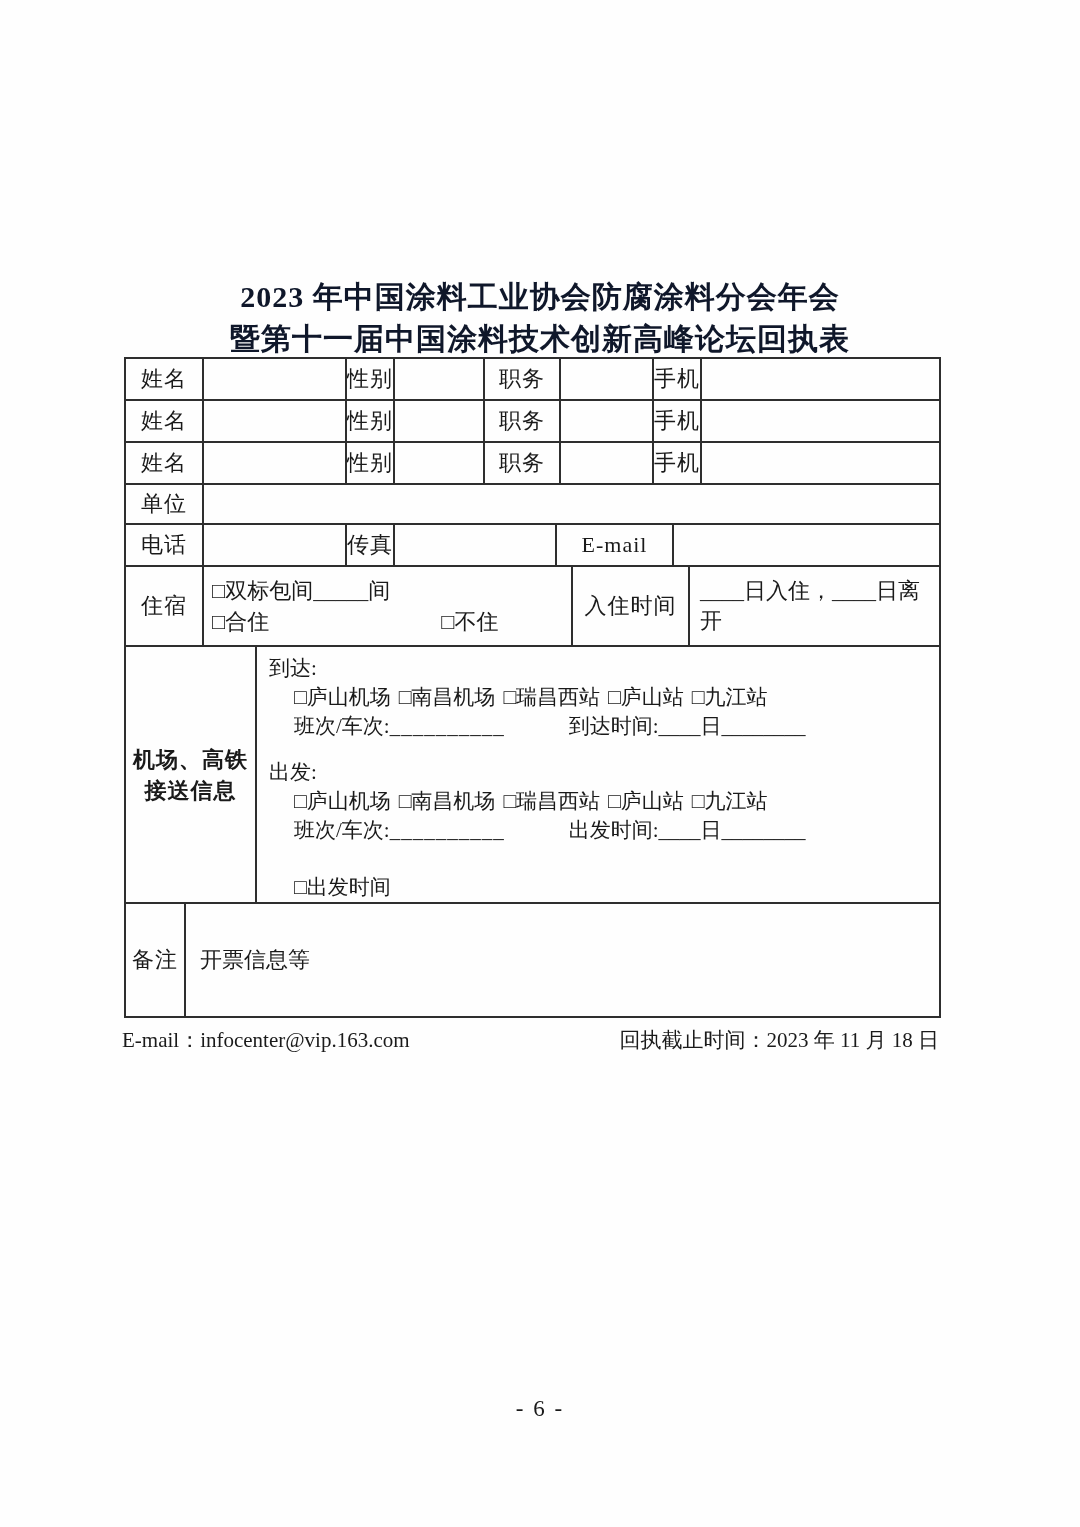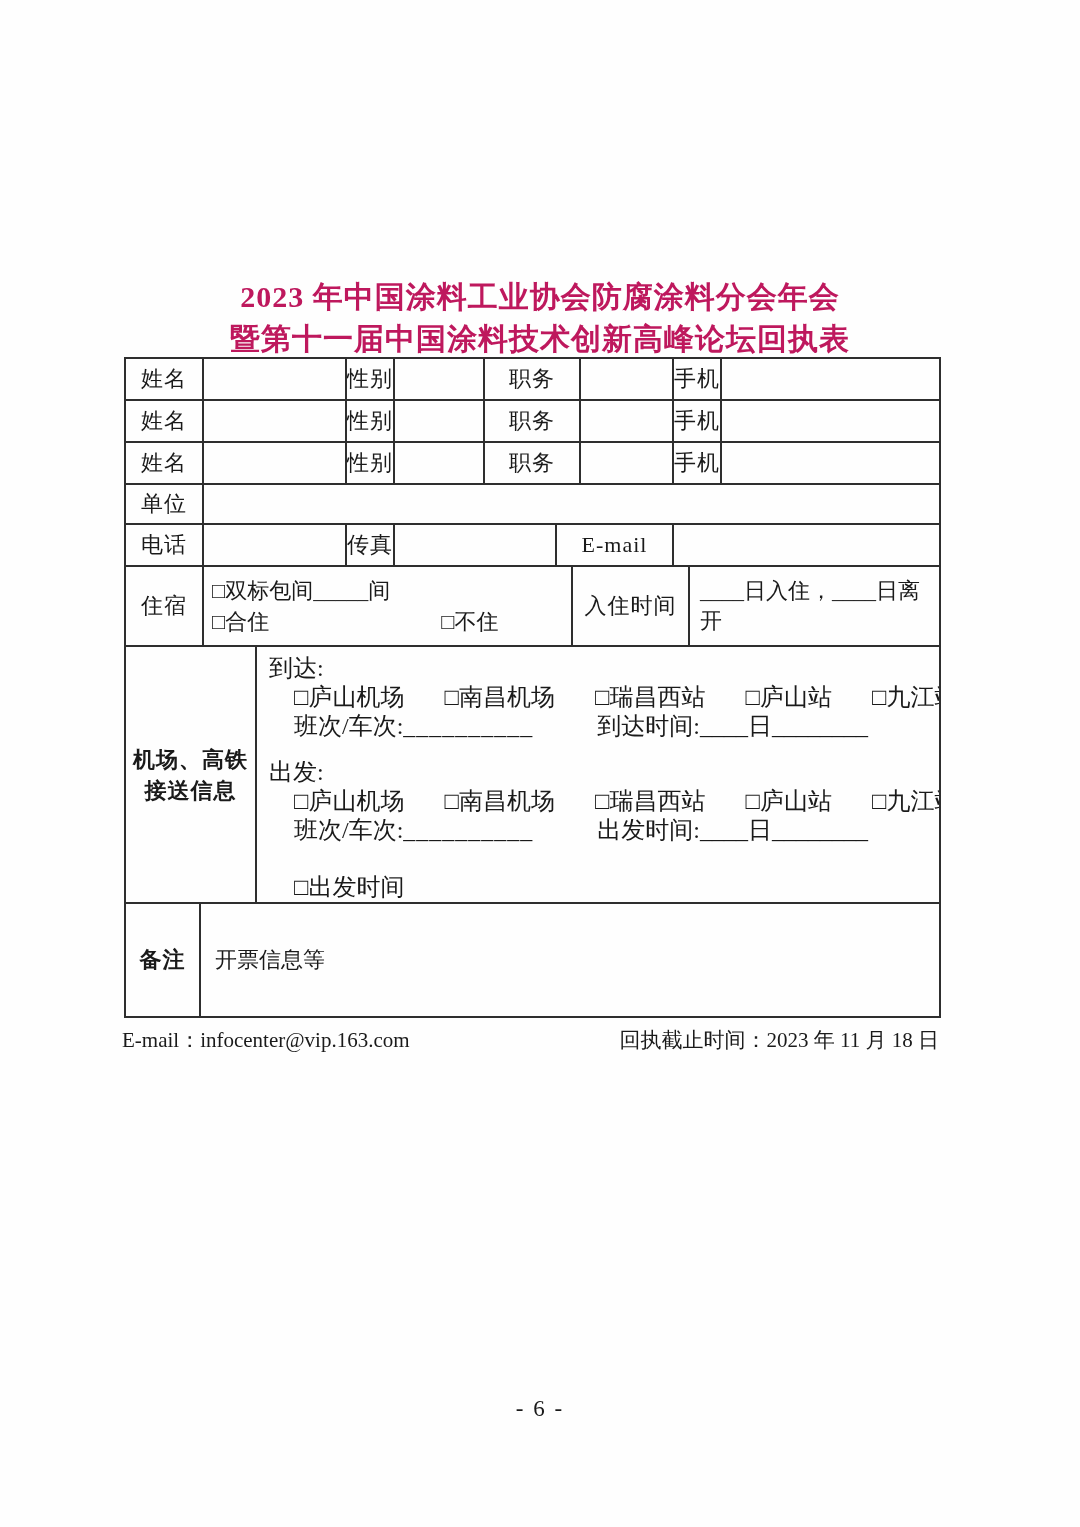--- a/index.html
+++ b/index.html
@@ -12,21 +12,21 @@
     background: #fefefe;
   }
   .doc-title {
     position: absolute;
     top: 276px; left: 0; width: 1080px;
     text-align: center;
     font-weight: bold;
     font-size: 30px;
     line-height: 42px;
     letter-spacing: 1px;
-    color: #be185d;
+    color: #0f172a;
   }
   .form-table {
     position: absolute;
     left: 124px; top: 357px;
     width: 817px; height: 661px;
     border: 2px solid #2e2e2e;
     display: flex;
     flex-direction: column;
     font-size: 22px;
   }
@@ -46,49 +46,49 @@
   .r-company  { height: 40px; }
   .r-contact  { height: 42px; }
   .r-lodging  { height: 80px; }
   .r-transfer { height: 257px; }
   .r-remarks  { flex: 1 1 auto; }
   
   .w78  { width: 78px;  flex: none; }
   .w143 { width: 143px; flex: none; }
   .w64  { width: 48px;  flex: none; }
   .w90  { width: 90px;  flex: none; }
-  .w72  { width: 96px;  flex: none; }
+  .w72  { width: 76px;  flex: none; }
   .w93  { width: 93px;  flex: none; }
   .w162 { width: 162px; flex: none; }
   .w106 { width: 117px; flex: none; }
   .w369 { width: 369px; flex: none; }
   .w131 { width: 131px; flex: none; font-weight: bold; }
-  .w72r { width: 75px;  flex: none; font-weight: bold; }
+  .w72r { width: 60px;  flex: none; }
   
   .lodging-opts {
     flex-direction: column;
     align-items: flex-start !important;
     justify-content: center;
     padding-left: 8px;
     line-height: 31px;
   }
   .lodging-line2 { display: flex; }
   .opt-no-stay { margin-left: 172px; }
   .checkin-val { padding-left: 10px; }
   
   .transfer-label { flex-direction: column; justify-content: center; line-height: 31px; }
   .transfer-content {
     flex-direction: column;
     align-items: flex-start !important;
     justify-content: flex-start;
     padding: 7px 6px 0 12px;
     line-height: 29px;
-    font-size: 24px;
-  }
-  .station-line { display: flex; gap: 40px; padding-left: 25px; white-space: nowrap; }
+    font-size: 21px;
+  }
+  .station-line { display: flex; gap: 8px; padding-left: 25px; white-space: nowrap; }
   .shift-line { display: flex; padding-left: 25px; white-space: nowrap; }
   .shift-blank { letter-spacing: 1px; }
   .time-group { margin-left: 64px; }
   .section-gap { height: 28px; }
   .no-transfer-line { padding-left: 25px; margin-top: 28px; }
   .remark-val { padding-left: 14px; }
   
   .footer-line {
     position: absolute;
     left: 122px; top: 1026px; width: 817px;

